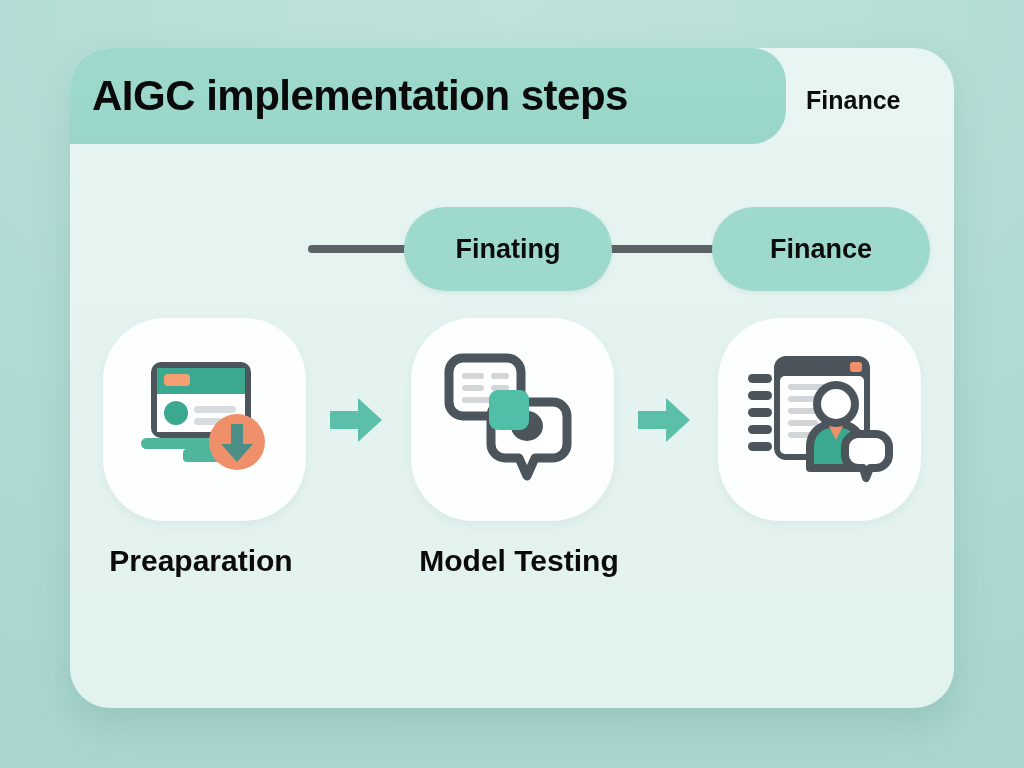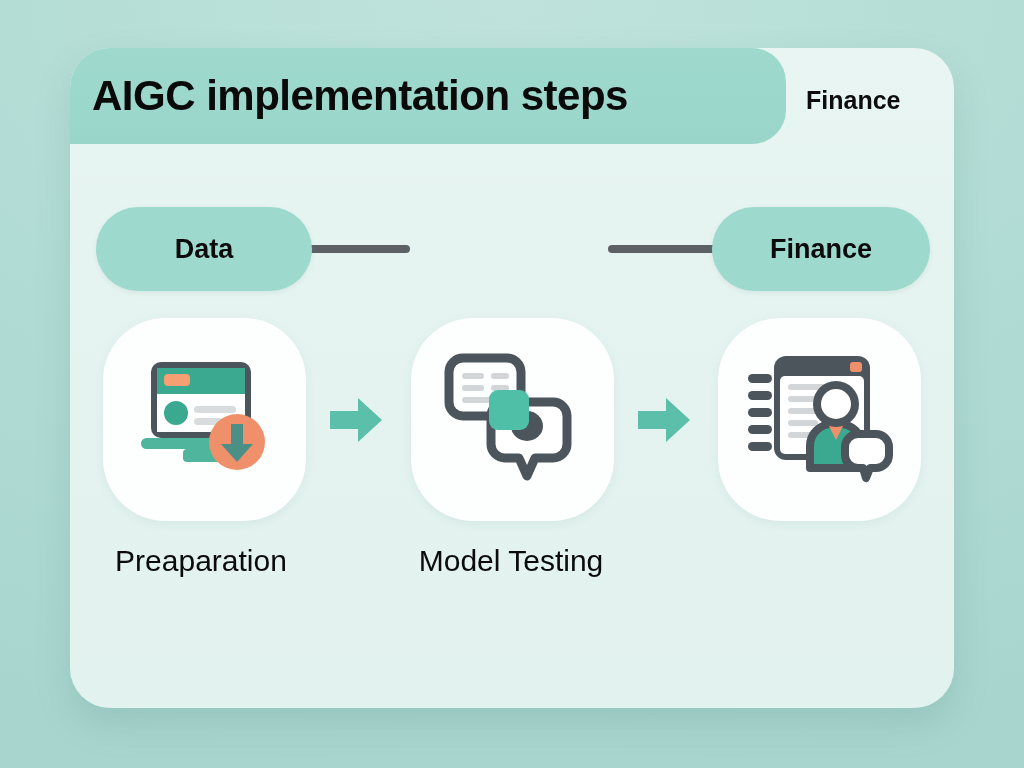--- a/index.html
+++ b/index.html
@@ -146,26 +146,26 @@
     left: 96px;
     top: 540px;
     width: 834px;
     height: 110px;
   }
   .caption {
     position: absolute;
     top: 0;
     text-align: center;
     font-size: 30px;
-    font-weight: 400;
+    font-weight: 700;
     line-height: 42px;
     color: #0b0b0b;
   }
   .caption.c0 { left: -5px;  width: 220px; }
-  .caption.c1 { left: 300px; width: 230px; }
+  .caption.c1 { left: 308px; width: 230px; }
   .caption.c2 { left: 612px; width: 225px; }
   .caption .ln { display: block; }
 </style>
 </head>
 <body>
 
 <div id="canvas">
 
   <div id="card"></div>
 
@@ -173,22 +173,22 @@
     <div id="title">AIGC implementation steps</div>
   </div>
 
   <div id="domain-tag">Finance</div>
 
   <div id="pill-row">
 
     <div class="connector c0"></div>
     <div class="connector c1"></div>
 
-    <div class="pill p0">
-      <span class="pill-label">Data</span>
+    <div class="pill p1">
+      <span class="pill-label">Finating</span>
     </div>
     <div class="pill p2">
       <span class="pill-label">Finance</span>
     </div>
   </div>
 
   <div id="icon-row">
 
     <div class="icon-tile t0">
       <svg width="148" height="148" viewBox="0 0 148 148">

